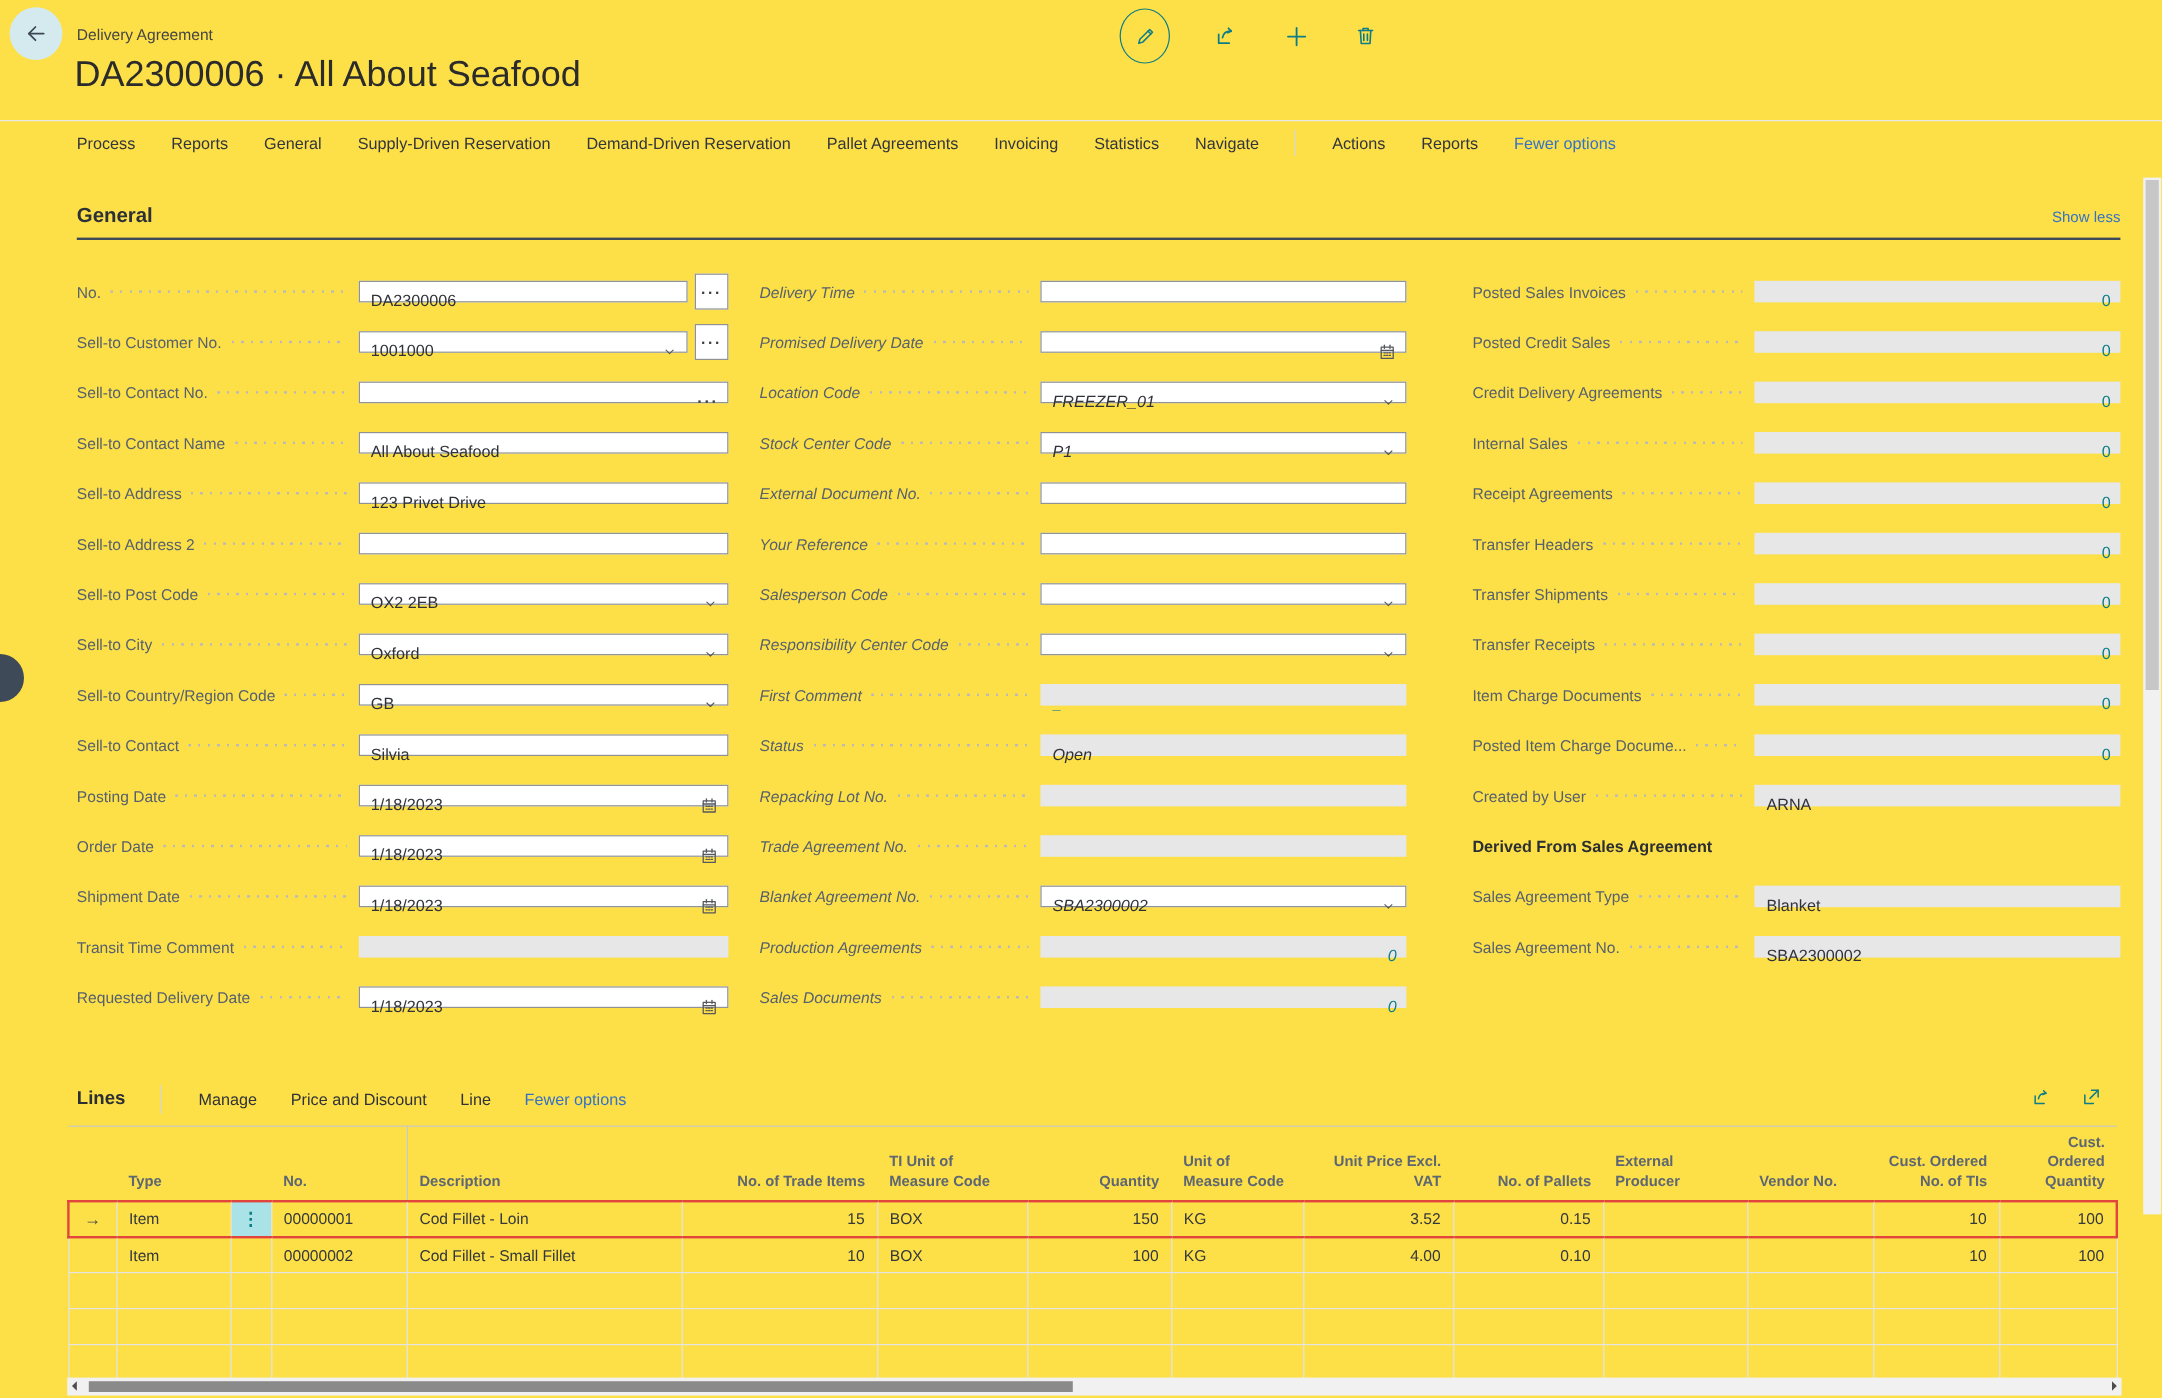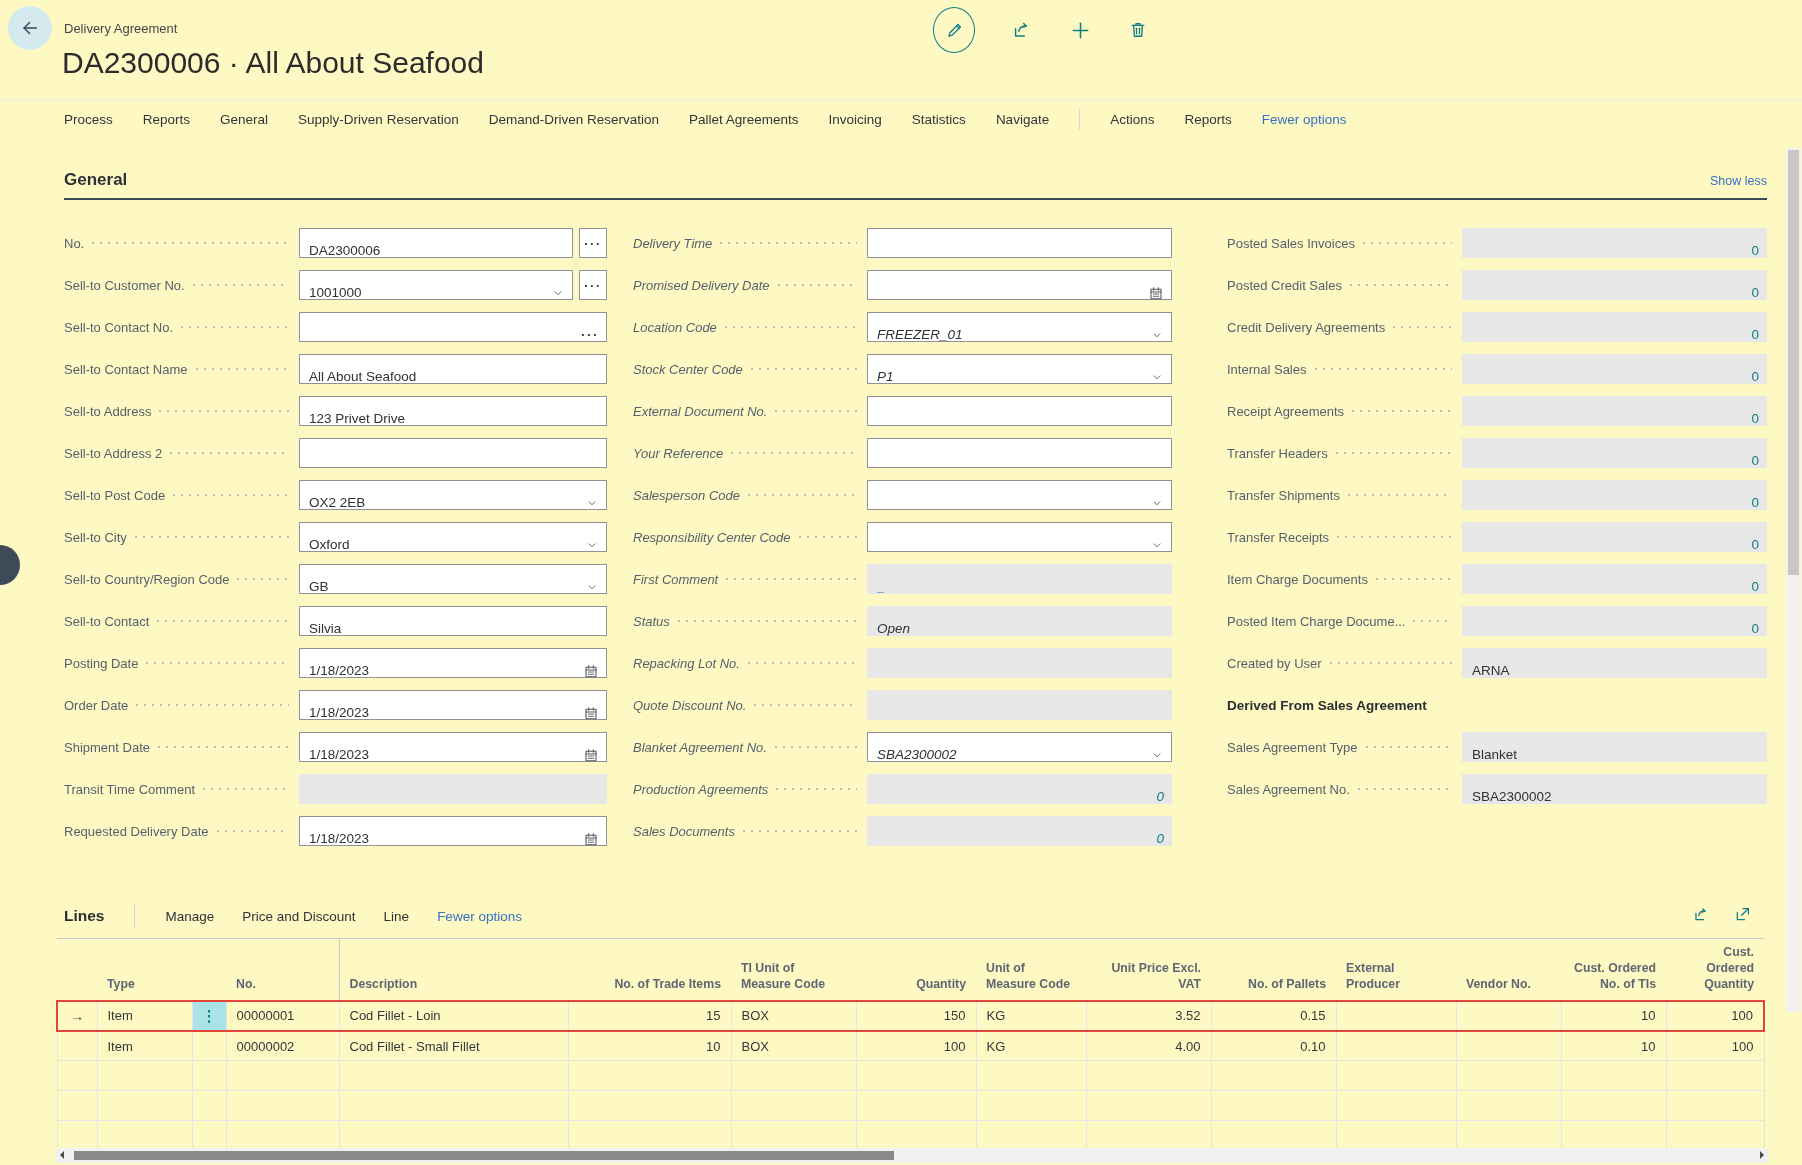--- a/index.html
+++ b/index.html
@@ -1,16 +1,16 @@
 <!DOCTYPE html>
 <html style="--accent: #0d7d87; --red: #e2453c; --link: #3572c6; --teal-val: #0e7e88;"><head>
 <meta charset="utf-8">
 <style>
   html,body{margin:0;padding:0;background:#fff;}
-  .canvas{position:relative;width:1802px;height:1165px;background:#fef9c3;overflow:hidden;
+  .canvas{position:relative;width:1802px;height:1165px;background:#fde047;overflow:hidden;
           font-family:"Liberation Sans",sans-serif;color:#2f3238;}
   .icon path{stroke:currentColor;fill:none;stroke-width:1.6;stroke-linecap:round;stroke-linejoin:round;}
 
   
   .back-btn{position:absolute;left:8px;top:6px;width:44px;height:44px;border-radius:50%;
             background:#d5eaee;display:flex;align-items:center;justify-content:center;color:#3c4654;cursor:pointer;}
   .breadcrumb{position:absolute;left:64px;top:21px;font-size:13px;color:#454545;}
   .top-actions{position:absolute;left:933px;top:6px;display:flex;align-items:center;gap:36px;height:48px;color:var(--accent);}
   .icon-btn{display:flex;align-items:center;justify-content:center;cursor:pointer;color:var(--accent);}
   .pencil-circle{width:40px;height:44px;border:1px solid var(--accent);border-radius:50%;}
@@ -31,21 +31,21 @@
   .show-less{font-size:12.5px;color:var(--link);cursor:pointer;padding-bottom:2px;}
 
   .form-col{position:absolute;top:228px;}
   #form-col-0{left:64px;width:543px;}
   #form-col-1{left:633px;width:539px;font-style:italic;}
   #form-col-2{left:1227px;width:540px;}
   .frow{display:flex;align-items:center;height:30px;margin-bottom:12px;}
   .flabel{font-size:13px;color:#57616d;white-space:nowrap;flex:0 0 auto;}
   .fleader{flex:1 1 auto;height:2px;margin:0 10px 0 8px;
            background-image:repeating-linear-gradient(90deg,#bcbab8 0 2px,transparent 2px 8px);}
-  .fbox{flex:0 0 auto;display:flex;align-items:center;box-sizing:border-box;height:30px;
+  .fbox{flex:0 0 auto;display:flex;align-items:center;box-sizing:border-box;height:18px;
         border:1px solid #8f9396;background:#fff;padding:15px 7px 0 9px;font-size:13.5px;color:#2f3238;}
   #form-col-0 .fbox{width:308px;}
   #form-col-1 .fbox,#form-col-2 .fbox{width:305px;}
   #form-col-0 .fbox.narrow{width:274px;}
   .fbox.disabled{border:1px solid transparent;background:#e7e7e7;}
   .val{flex:1 1 auto;min-width:0;white-space:nowrap;overflow:hidden;}
   .val.teal{color:var(--teal-val);}
   .val.right{text-align:right;}
   .chev,.cal{flex:0 0 auto;margin-left:5px;color:#55595e;}
   .dots{flex:0 0 auto;color:#3a3a3a;margin-left:5px;letter-spacing:1.5px;font-weight:700;}
@@ -423,21 +423,21 @@
         </div>
       </div>
       <div class="frow">
         <label class="flabel">Repacking Lot No.</label>
         <div class="fleader"></div>
         <div class="fbox disabled">
           <span class="val"></span>
         </div>
       </div>
       <div class="frow">
-        <label class="flabel">Quote Discount No.</label>
+        <label class="flabel">Trade Agreement No.</label>
         <div class="fleader"></div>
         <div class="fbox disabled">
           <span class="val"></span>
         </div>
       </div>
       <div class="frow">
         <label class="flabel">Blanket Agreement No.</label>
         <div class="fleader"></div>
         <div class="fbox">
           <span class="val">SBA2300002</span>

